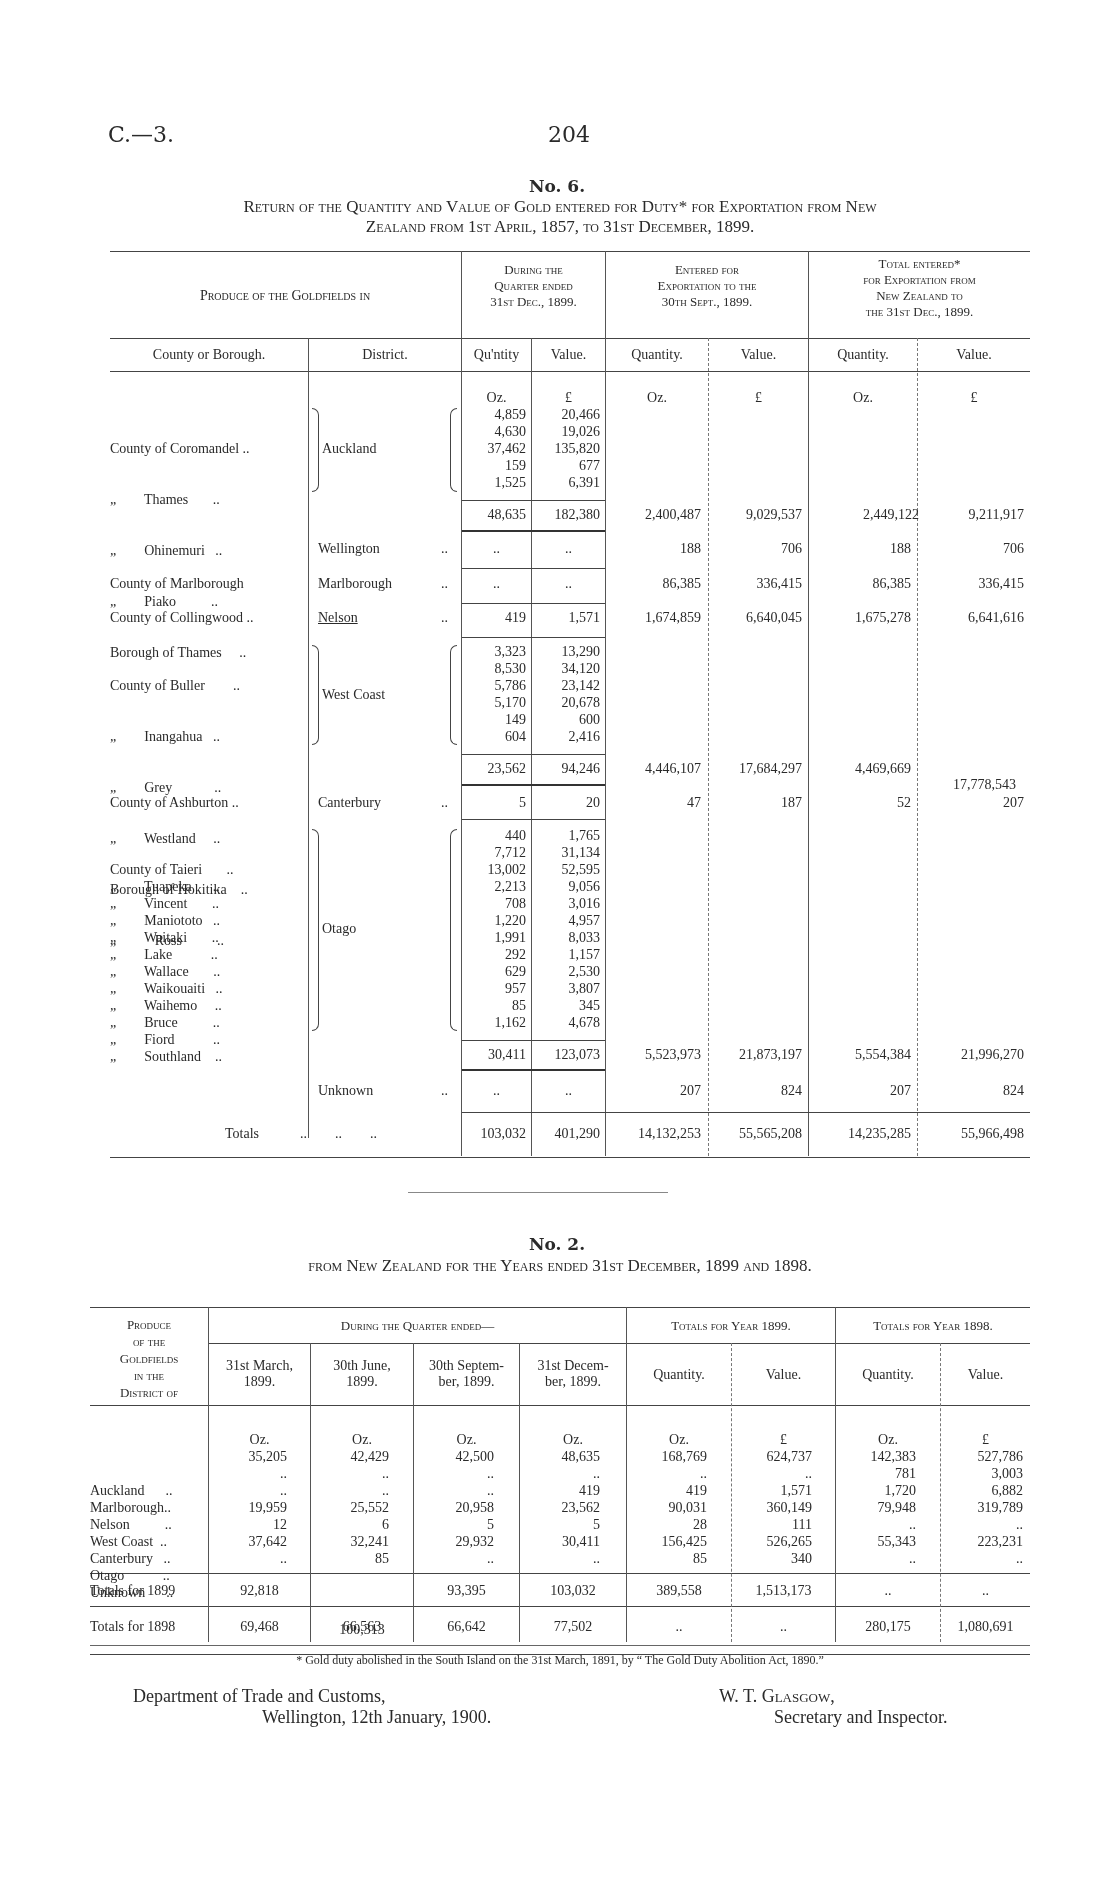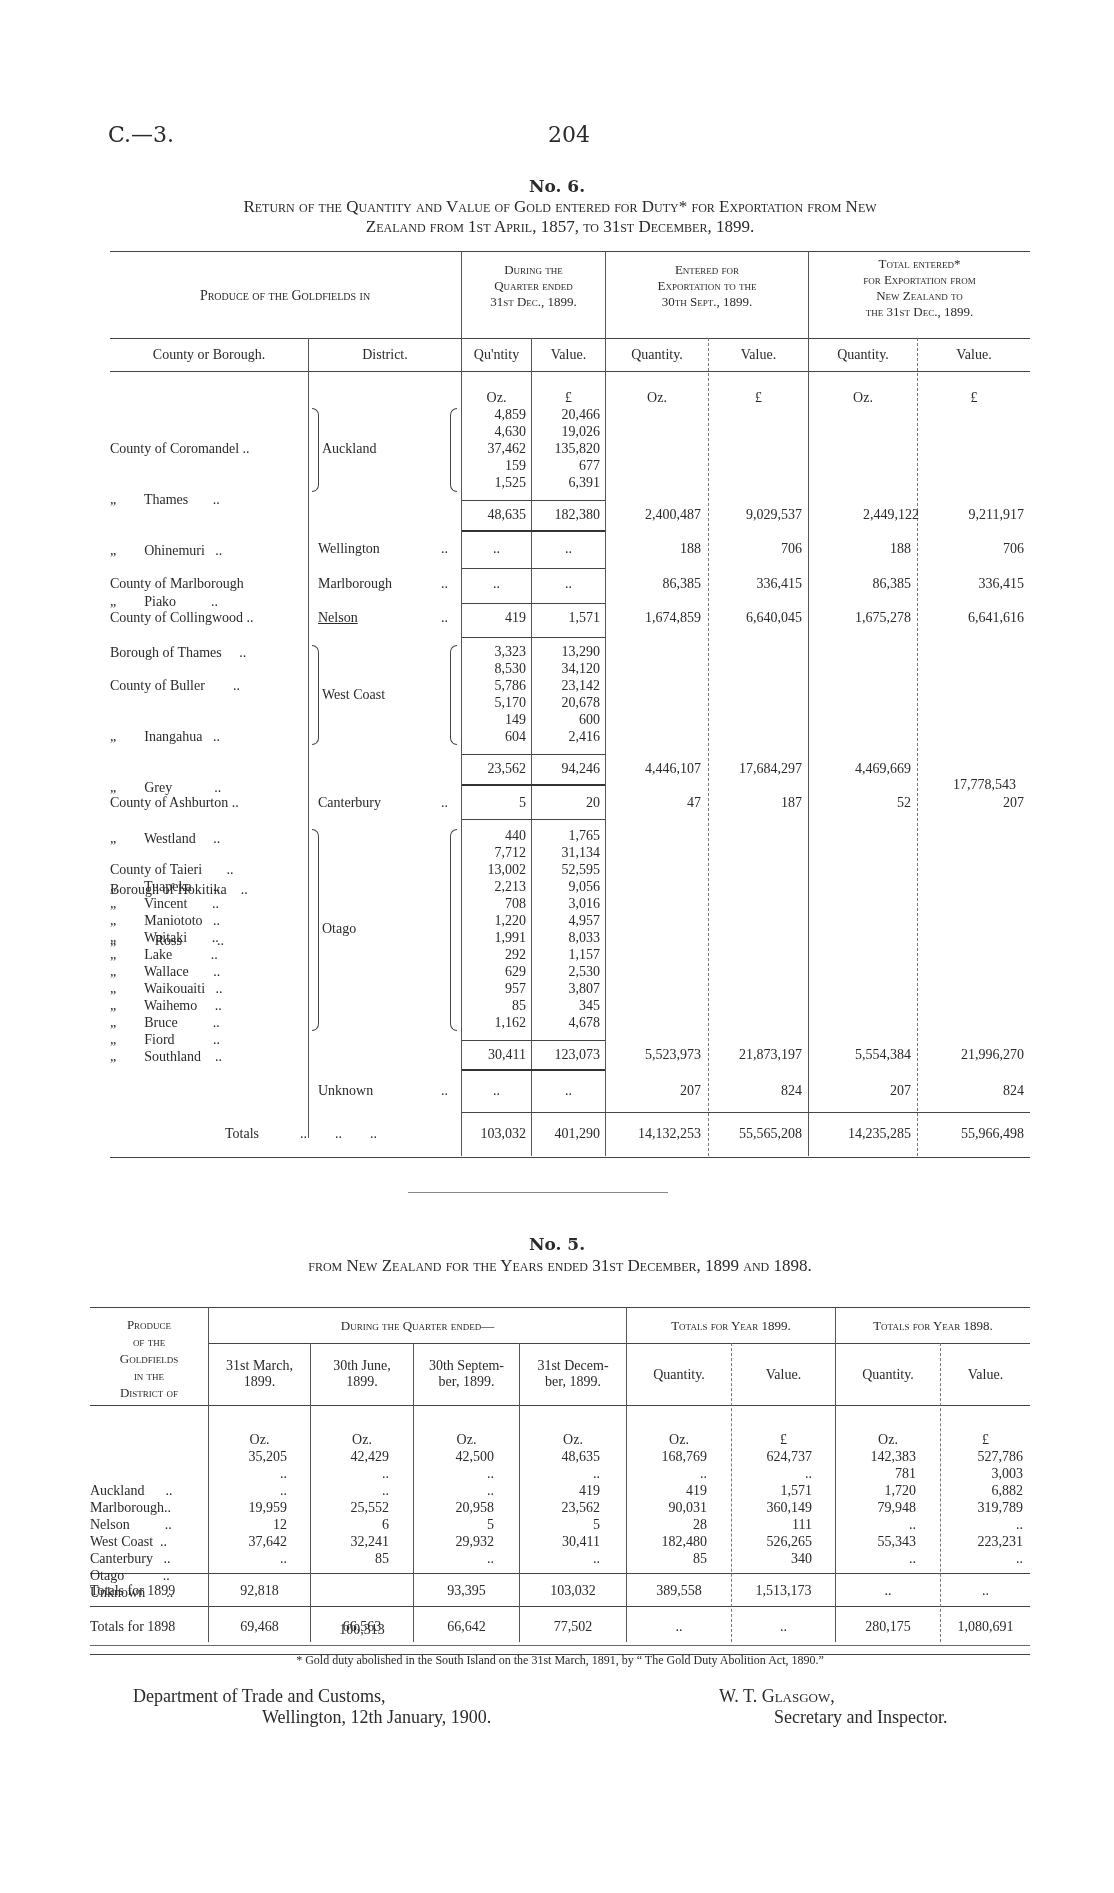--- a/index.html
+++ b/index.html
@@ -261,21 +261,21 @@
   <div class="cell num" style="left:462px;width:64px;top:1125px;">103,032</div>
   <div class="cell num" style="left:532px;width:68px;top:1125px;">401,290</div>
   <div class="cell num" style="left:606px;width:95px;top:1125px;">14,132,253</div>
   <div class="cell num" style="left:709px;width:93px;top:1125px;">55,565,208</div>
   <div class="cell num" style="left:809px;width:102px;top:1125px;">14,235,285</div>
   <div class="cell num" style="left:918px;width:106px;top:1125px;">55,966,498</div>
 </div>
 
 <div class="rule" style="left:408px;width:260px;top:1192px;border-top:1px solid #888;"></div>
 
-<div class="abs no-title" style="top:1234px;">No. 5.</div>
+<div class="abs no-title" style="top:1234px;">No. 2.</div>
 <div class="abs title" style="top:1256px;">
   <div class="sc">from New Zealand for the Years ended 31st December, 1899 and 1898.</div>
 </div>
 
 <div>
   <div class="rule" style="left:90px;width:940px;top:1307px;"></div>
   <div class="rule" style="left:208px;width:822px;top:1343px;"></div>
   <div class="rule" style="left:90px;width:940px;top:1405px;"></div>
   <div class="rule" style="left:90px;width:940px;top:1573px;"></div>
   <div class="rule" style="left:90px;width:940px;top:1606px;"></div>
@@ -366,21 +366,21 @@
       <div>30,411</div>
       <div>..</div>
   </div>
   <div class="cell ctr" style="left:627px;width:104px;top:1431px;">Oz.</div>
   <div class="cell stack num" style="left:627px;width:80px;top:1448px;">
     <div>168,769</div>
       <div>..</div>
       <div>419</div>
       <div>90,031</div>
       <div>28</div>
-      <div>182,480</div>
+      <div>156,425</div>
       <div>85</div>
   </div>
   <div class="cell ctr" style="left:732px;width:103px;top:1431px;">£</div>
   <div class="cell stack num" style="left:732px;width:80px;top:1448px;">
     <div>624,737</div>
       <div>..</div>
       <div>1,571</div>
       <div>360,149</div>
       <div>111</div>
       <div>526,265</div>

